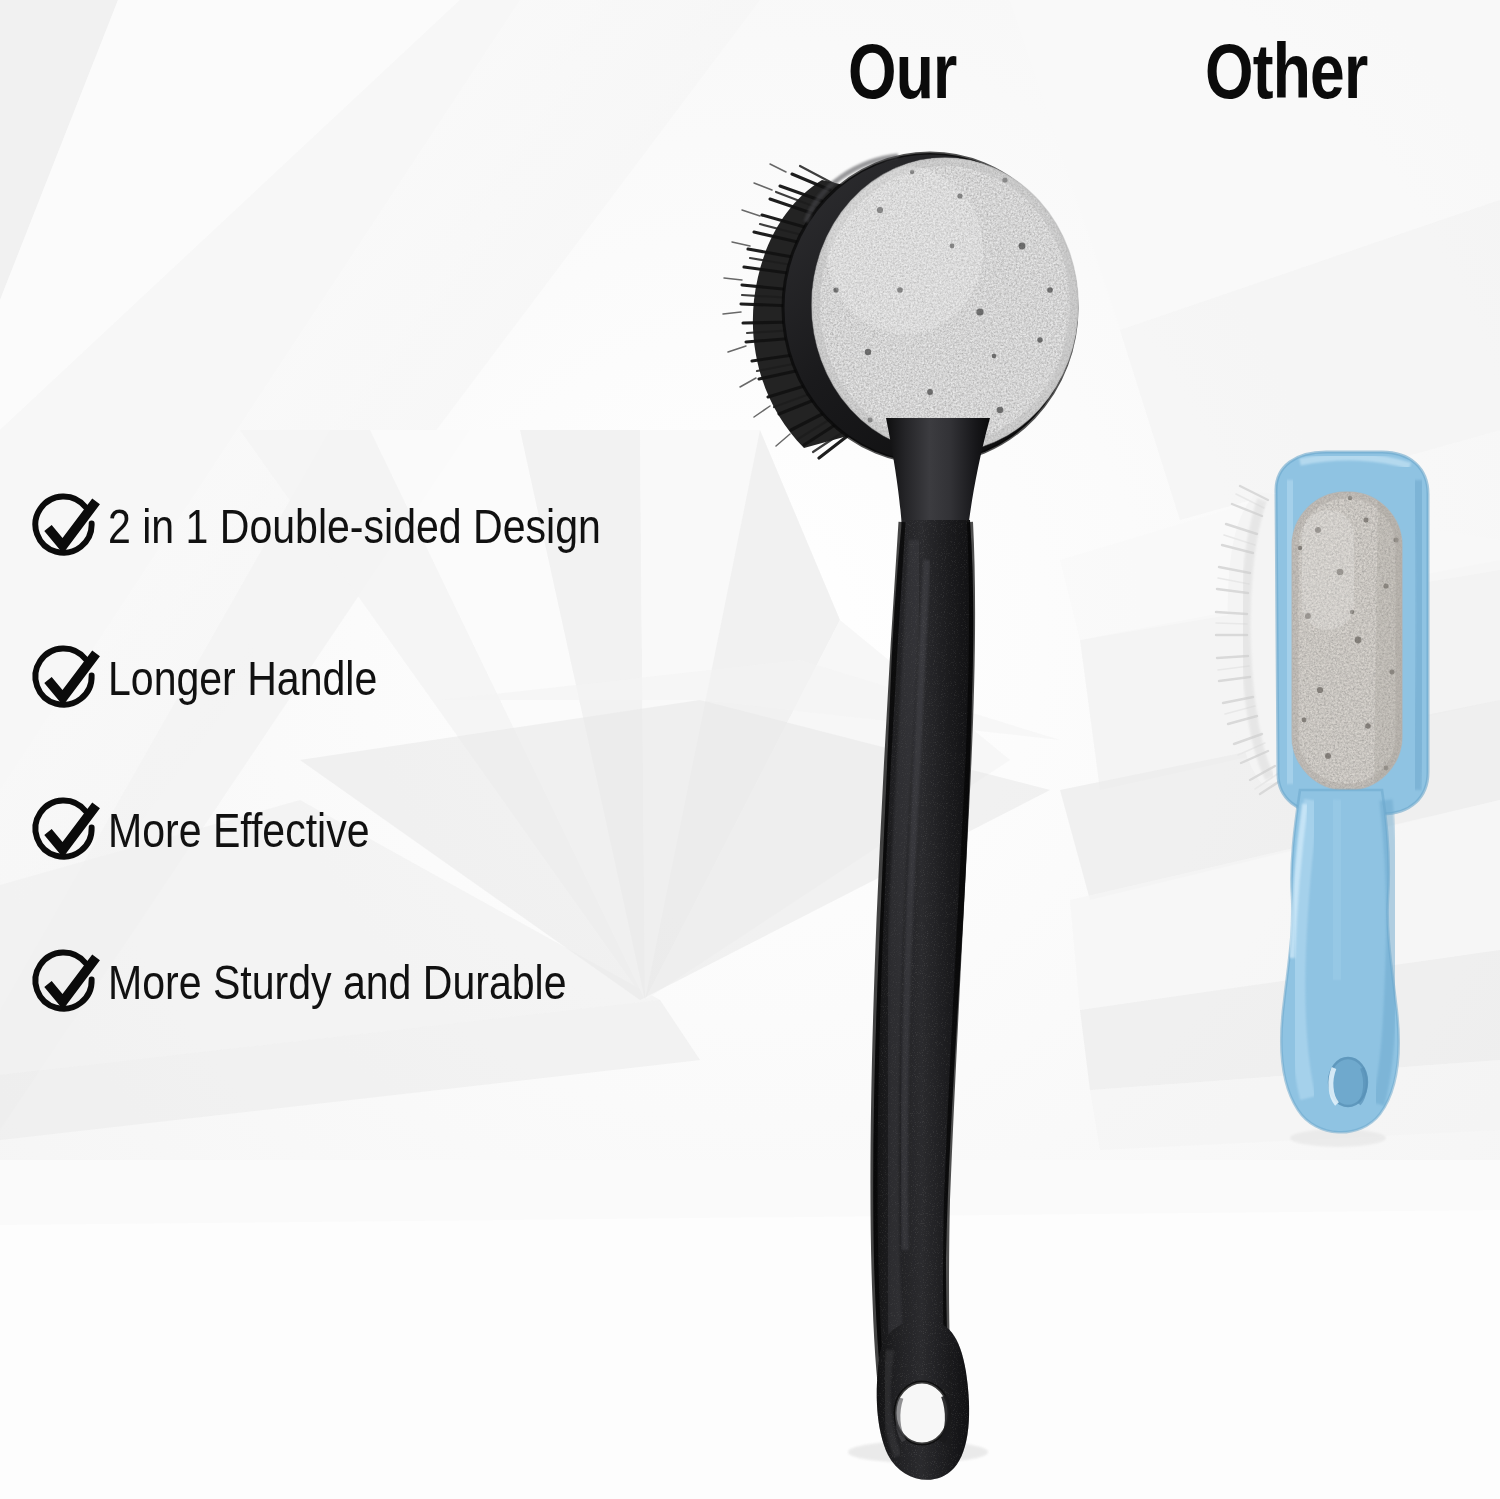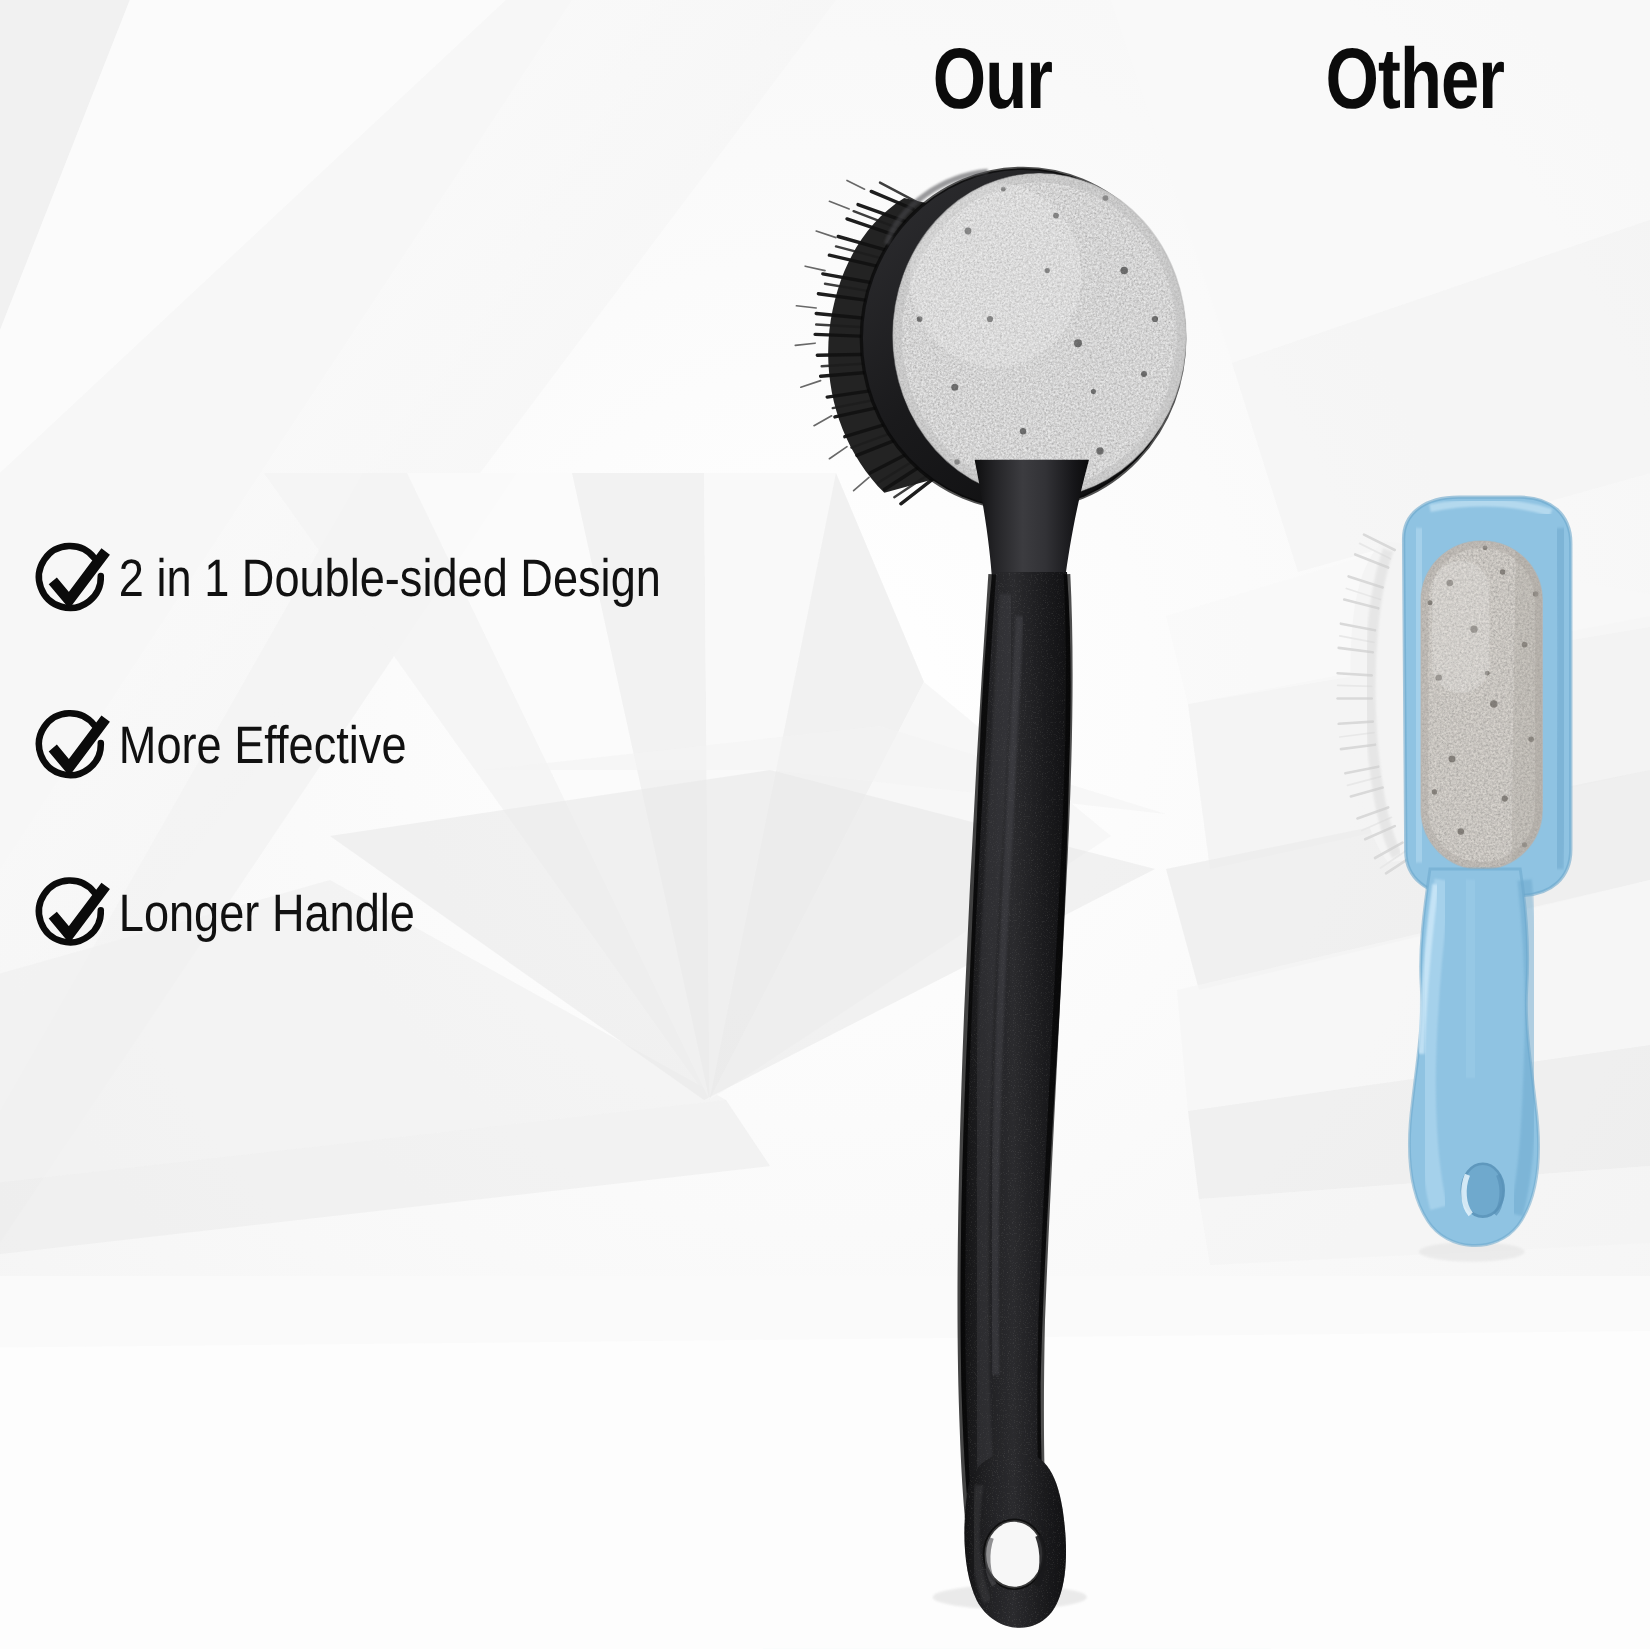--- a/index.html
+++ b/index.html
@@ -133,33 +133,42 @@
       <span class="feat-label">2 in 1 Double-sided Design</span>
     </div>
 
     <div class="feat-row">
       <span class="feat-icon">
         <svg viewBox="0 0 100 100">
           <path d="M78 22 A38 38 0 1 0 86 44" fill="none" stroke="#0b0b0b" stroke-width="8" stroke-linecap="round"></path>
           <path d="M27 50 L47 74 L92 14" fill="none" stroke="#0b0b0b" stroke-width="13" stroke-linecap="butt" stroke-linejoin="miter"></path>
         </svg>
       </span>
-      <span class="feat-label">More Effective</span>
+      <span class="feat-label">Longer Handle</span>
     </div>
 
     <div class="feat-row">
       <span class="feat-icon">
         <svg viewBox="0 0 100 100">
           <path d="M78 22 A38 38 0 1 0 86 44" fill="none" stroke="#0b0b0b" stroke-width="8" stroke-linecap="round"></path>
           <path d="M27 50 L47 74 L92 14" fill="none" stroke="#0b0b0b" stroke-width="13" stroke-linecap="butt" stroke-linejoin="miter"></path>
         </svg>
       </span>
-      <span class="feat-label">Longer Handle</span>
+      <span class="feat-label">More Effective</span>
     </div>
 
+    <div class="feat-row">
+      <span class="feat-icon">
+        <svg viewBox="0 0 100 100">
+          <path d="M78 22 A38 38 0 1 0 86 44" fill="none" stroke="#0b0b0b" stroke-width="8" stroke-linecap="round"></path>
+          <path d="M27 50 L47 74 L92 14" fill="none" stroke="#0b0b0b" stroke-width="13" stroke-linecap="butt" stroke-linejoin="miter"></path>
+        </svg>
+      </span>
+      <span class="feat-label">More Sturdy and Durable</span>
+    </div>
 
 
   </div>
 
   <svg class="product-layer" viewBox="0 0 1500 1499" preserveAspectRatio="none">
     <defs>
 
       <linearGradient id="blkH" x1="0" y1="0" x2="1" y2="0">
         <stop offset="0%" stop-color="#0e0e0f"></stop>
         <stop offset="18%" stop-color="#242427"></stop>

